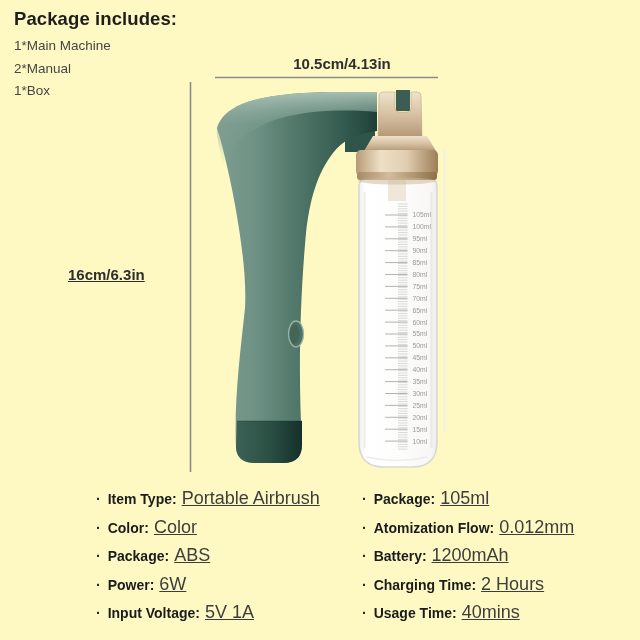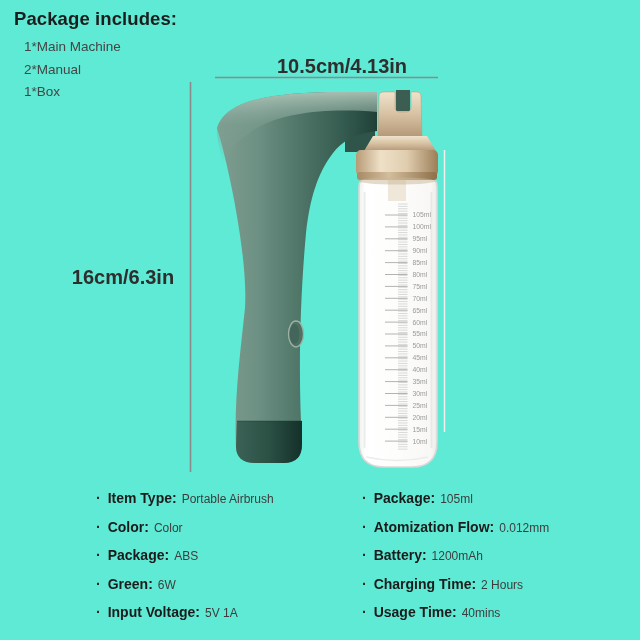--- a/index.html
+++ b/index.html
@@ -1,38 +1,38 @@
 <!DOCTYPE html>
 <html><head>
 <meta charset="utf-8">
 <style>
   html,body{margin:0;padding:0;background:#fff;}
   .page{
-    position:relative;width:640px;height:640px;background:#5eead4;
+    position:relative;width:640px;height:640px;background:#fef9c3;
     font-family:"Liberation Sans",sans-serif;overflow:hidden;
   }
   
   .package{position:absolute;left:14px;top:8px;}
   .package-title{font-size:18.5px;font-weight:700;color:#1d1d1d;margin:0 0 9px 0;letter-spacing:.1px;}
-  .package-list{list-style:none;margin:10px;padding:0;}
+  .package-list{list-style:none;margin:0;padding:0;}
   .package-list li{font-size:13.5px;line-height:13.5px;color:#454545;margin-bottom:9px;}
   
-  .dim{position:absolute;font-size:20px;font-weight:600;color:#2e2e2e;}
+  .dim{position:absolute;font-size:15px;font-weight:600;color:#2e2e2e;}
   .dim-w{left:267px;top:55px;width:150px;text-align:center;}
-  .dim-h{left:68px;top:266px;width:110px;text-align:center;}
+  .dim-h{left:68px;top:266px;width:110px;text-align:left;text-decoration:underline;}
   
   #product-svg{position:absolute;left:0;top:0;width:640px;height:640px;}
   
   .specs{position:absolute;display:flex;flex-direction:column;}
   #specs-left{left:96px;top:492px;}
   #specs-right{left:362px;top:492px;}
   .spec-row{display:flex;align-items:baseline;margin-bottom:14px;white-space:nowrap;}
   .spec-bullet{font-weight:700;color:#222;margin-right:7px;font-size:14px;line-height:13.5px;}
   .spec-label{font-weight:700;color:#1b1b1b;font-size:14px;line-height:13.5px;margin-right:5px;}
-  .spec-value{font-weight:400;color:#3d3d3d;font-size:12px;line-height:13.5px;}
+  .spec-value{font-weight:400;color:#3d3d3d;font-size:18px;line-height:13.5px;text-decoration:underline;}
 </style>
 </head>
 <body>
 
 <div class="page">
 
   <section class="package">
     <h1 class="package-title">Package includes:</h1>
     <ul class="package-list" id="package-list">
         <li>1*Main Machine</li>
@@ -280,21 +280,21 @@
         <span class="spec-label">Color:</span>
         <span class="spec-value">Color</span>
       </div>
       <div class="spec-row">
         <span class="spec-bullet">·</span>
         <span class="spec-label">Package:</span>
         <span class="spec-value">ABS</span>
       </div>
       <div class="spec-row">
         <span class="spec-bullet">·</span>
-        <span class="spec-label">Green:</span>
+        <span class="spec-label">Power:</span>
         <span class="spec-value">6W</span>
       </div>
       <div class="spec-row">
         <span class="spec-bullet">·</span>
         <span class="spec-label">Input Voltage:</span>
         <span class="spec-value">5V 1A</span>
       </div>
     </section>
   <section class="specs" id="specs-right">
       <div class="spec-row">

